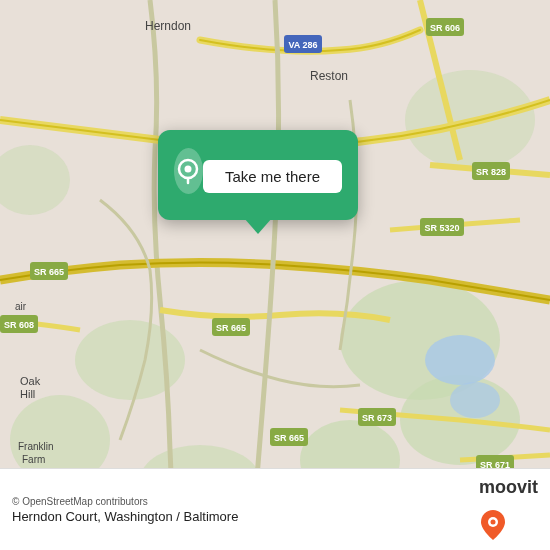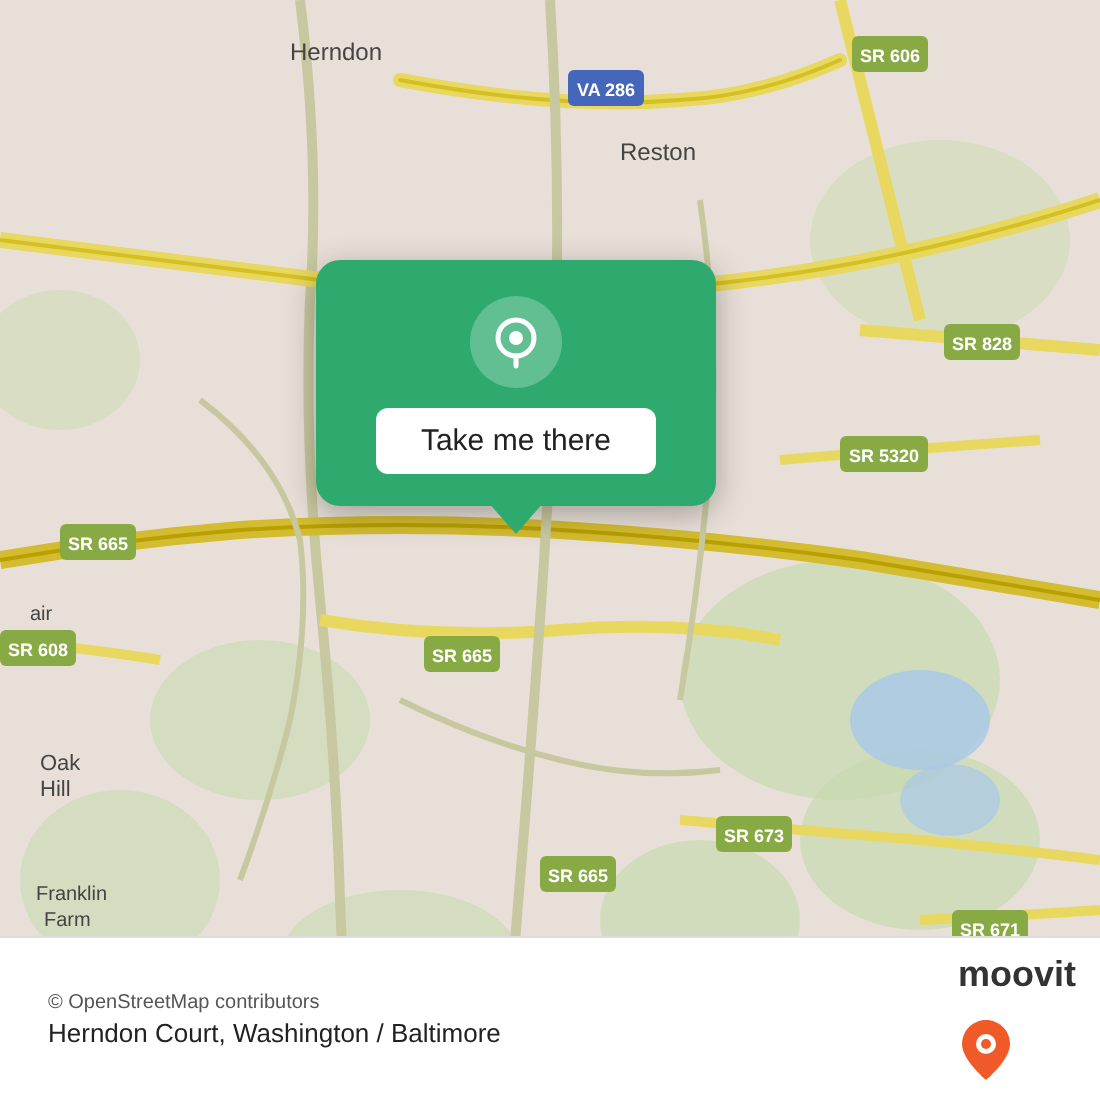--- a/index.html
+++ b/index.html
@@ -31,21 +31,21 @@
 
     
     #popup-card {
       position: absolute;
       top: 130px;
       left: 158px;
       width: 200px;
       background: #2eaa6e;
       border-radius: 12px;
       display: flex;
-      flex-direction: column;
+      flex-direction: row;
       align-items: center;
       padding: 18px 16px 16px 16px;
       box-shadow: 0 4px 16px rgba(0,0,0,0.3);
       z-index: 10;
     }
 
     #popup-card::after {
       content: '';
       position: absolute;
       bottom: -14px;
@@ -94,21 +94,20 @@
       display: flex;
       align-items: center;
       justify-content: space-between;
       z-index: 10;
       border-top: 1px solid #ddd;
     }
 
     #bottom-left {
       display: flex;
       flex-direction: column;
-      margin-left: 12px;
     }
 
     #osm-credit {
       font-size: 10px;
       color: #555;
       margin-bottom: 2px;
     }
 
     #location-name {
       font-size: 13px;

